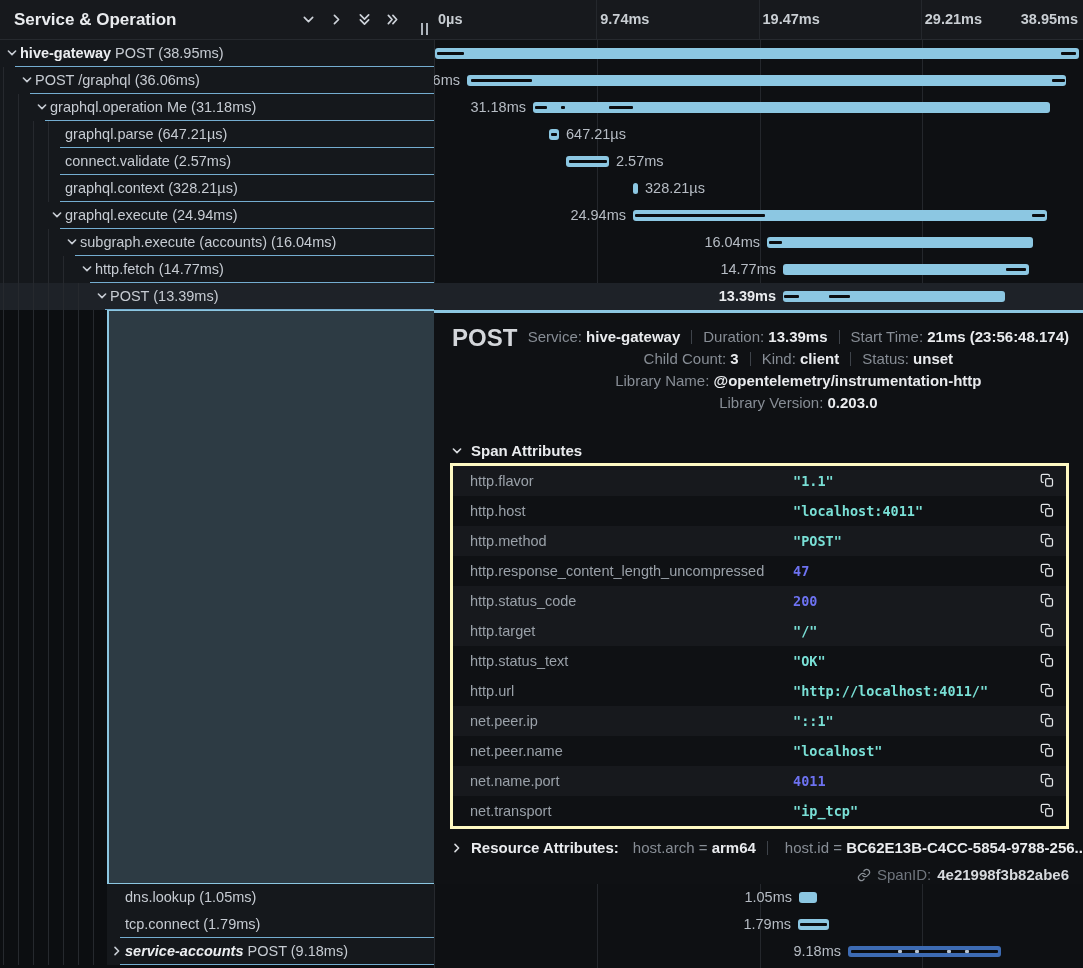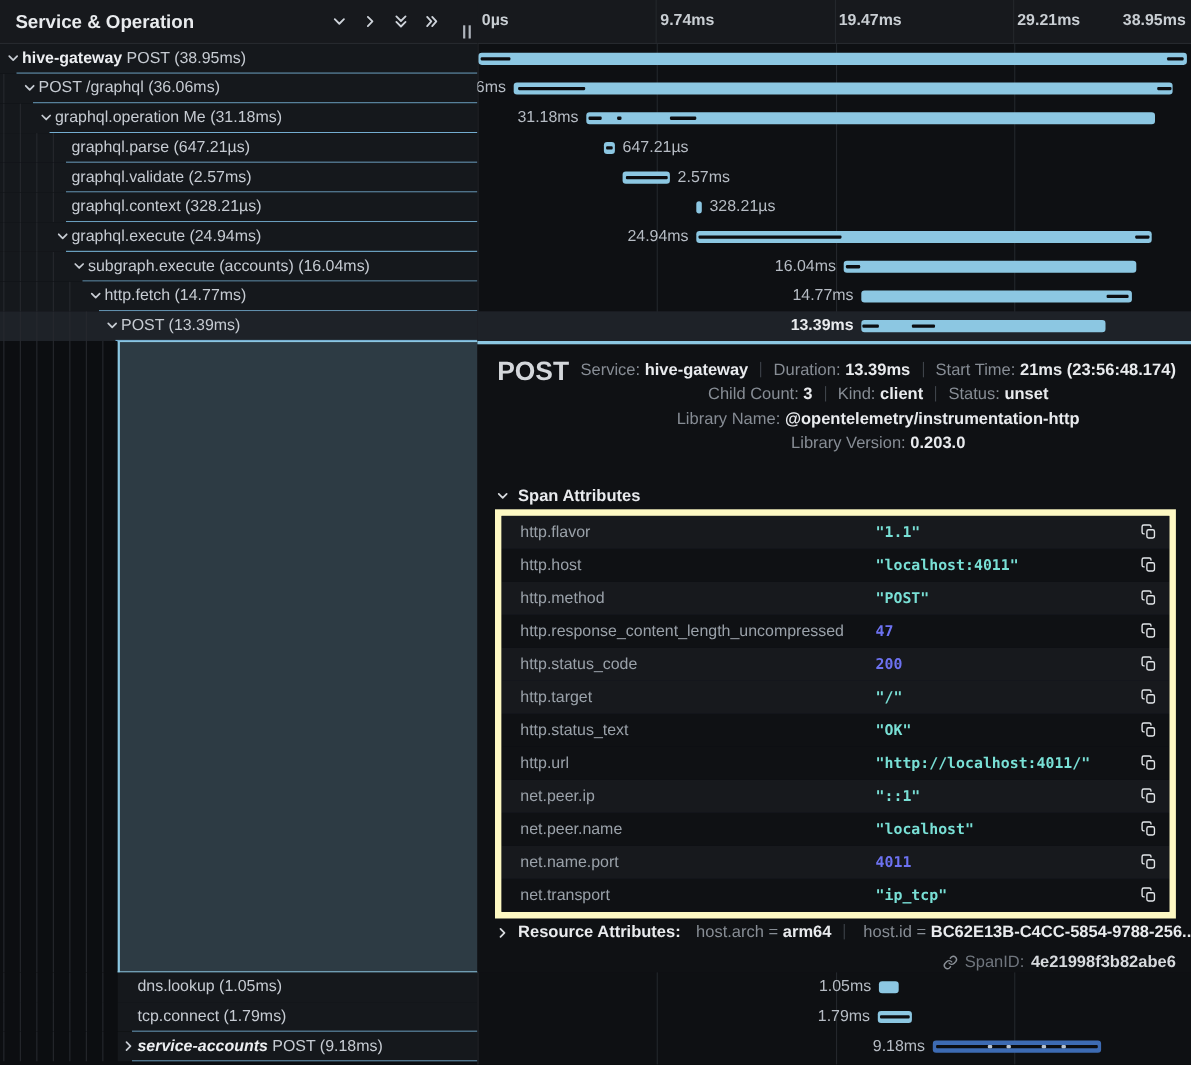--- a/index.html
+++ b/index.html
@@ -62,21 +62,21 @@
   .d-info{position:absolute;right:14px;top:13px;text-align:center;}
   .iline{height:22px;line-height:22px;font-size:15px;white-space:nowrap;}
   .ilabel{color:#878d95;}
   .ival{color:#e9ebee;font-weight:700;}
   .isep{display:inline-block;width:1px;height:14px;background:#3e434a;margin:0 11px;vertical-align:-2px;}
 
   .sec-head{position:absolute;left:17px;top:129px;display:flex;align-items:center;gap:8px;
             font-size:15px;font-weight:700;color:#e9ebee;}
   .sec-head .caret{position:static;color:#d7dade;}
 
-  .attr-table{position:absolute;left:16px;right:14px;top:150px;border:6px solid #fef9c3;background:#101216;}
+  .attr-table{position:absolute;left:16px;right:14px;top:150px;border:3px solid #fef9c3;background:#101216;}
   .attr-row{position:relative;height:30px;line-height:30px;}
   .attr-row.odd{background:#17191d;}
   .attr-row.even{background:#0f1114;}
   .akey{position:absolute;left:17px;font-size:14.5px;color:#9aa1a9;white-space:nowrap;}
   .aval{position:absolute;left:340px;font-family:"DejaVu Sans Mono",monospace;font-size:13.5px;
         font-weight:700;white-space:nowrap;}
   .aval.string{color:#79e0d6;}
   .aval.number{color:#6d72f1;}
   .copy-btn{position:absolute;right:11px;top:7px;background:none;border:none;padding:0;
             color:#e4e7ea;cursor:pointer;line-height:0;}
@@ -217,21 +217,21 @@
           <div class="blabel" style="left: 132px;">647.21µs</div>
         </div>
       </div>
       <div class="row">
         <div class="cell-l">
           <div class="guide" style="left: 3px;"></div>
           <div class="guide" style="left: 18px;"></div>
           <div class="guide" style="left: 33px;"></div>
           <div class="guide" style="left: 48px;"></div>
           <div class="bline" style="left: 60px;"></div>
-          <div class="tlabel" style="left: 65px;"><span class="op">graphql.validate (2.57ms)</span></div>
+          <div class="tlabel" style="left: 65px;"><span class="op">connect.validate (2.57ms)</span></div>
         </div>
         <div class="cell-r">
           <div class="bar" style="left: 132px; width: 43px;">
             <div class="seg" style="left: 3px; width: 38px;"></div>
           </div>
           <div class="blabel" style="left: 182px;">2.57ms</div>
         </div>
       </div>
       <div class="row">
         <div class="cell-l">

